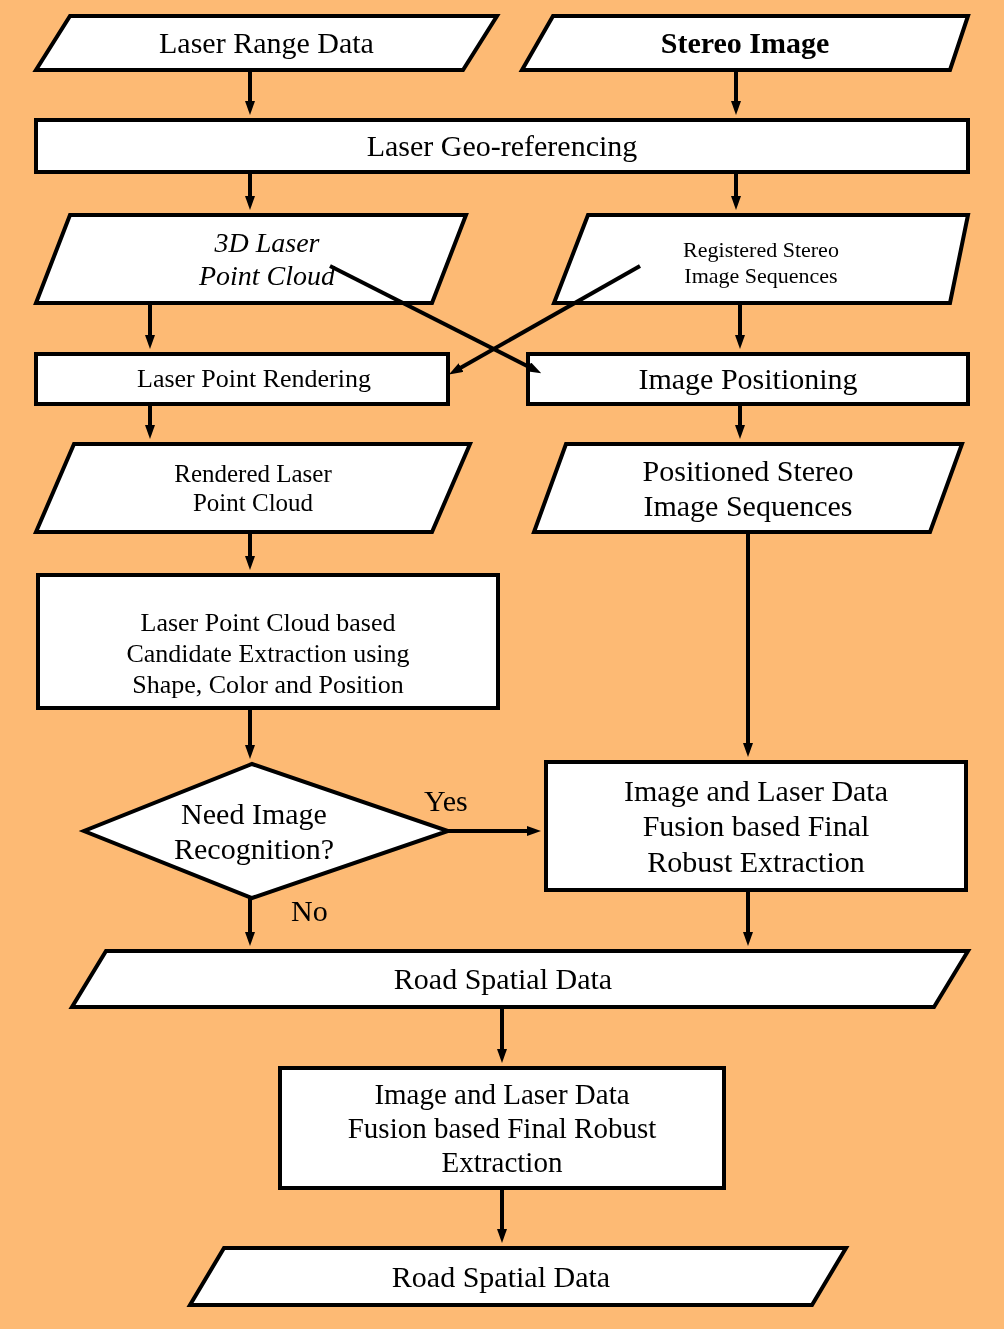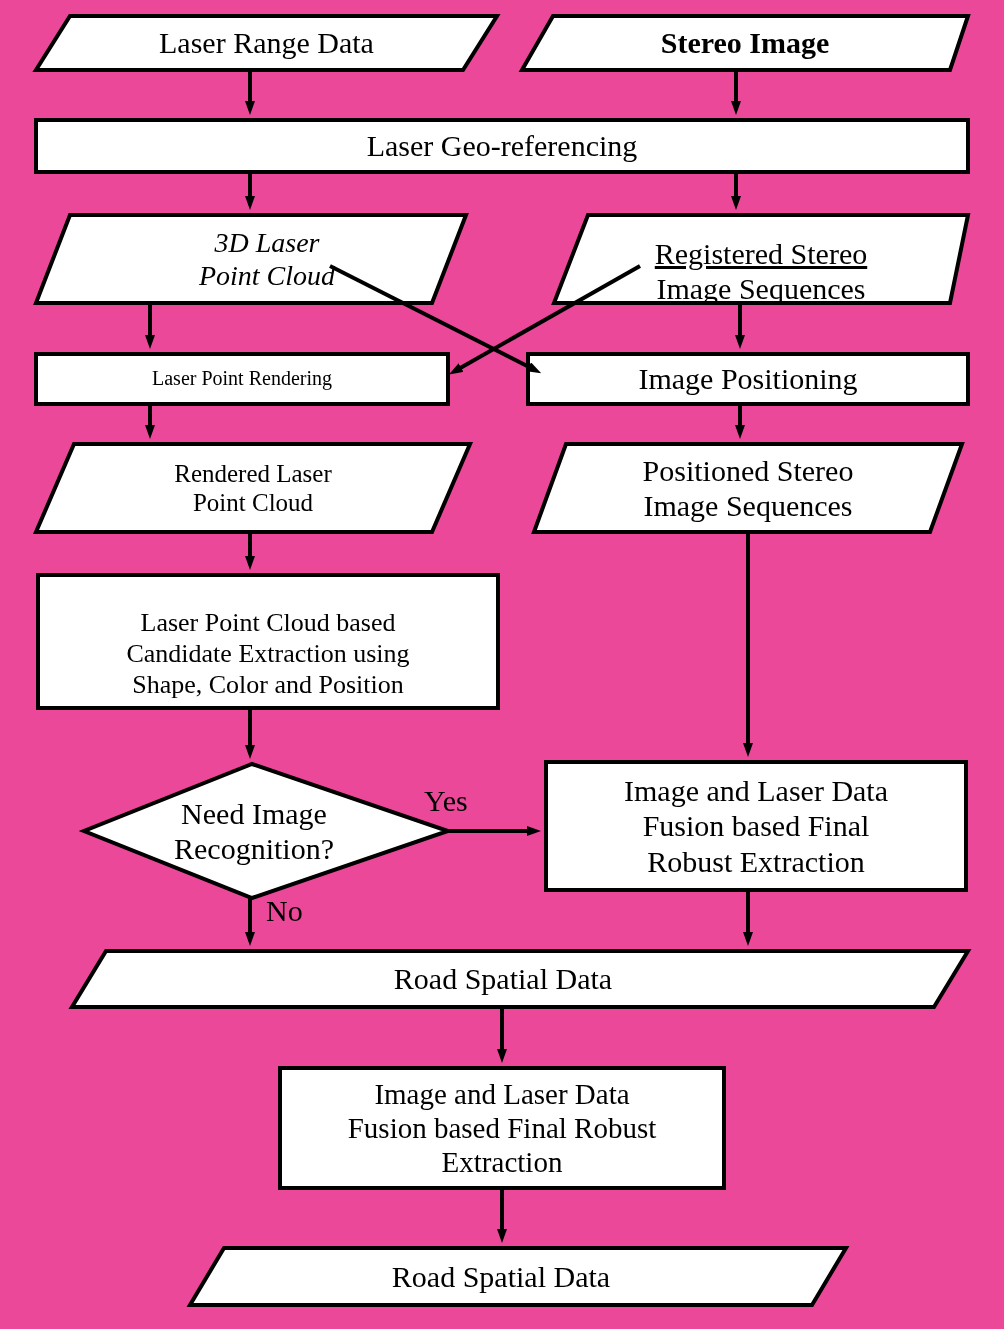--- a/index.html
+++ b/index.html
@@ -4,21 +4,21 @@
 <style>
   html, body {
     margin: 0;
     padding: 0;
     background: #ffffff;
   }
   #canvas {
     position: relative;
     width: 1004px;
     height: 1329px;
-    background: #ec4899;
+    background: #fdba74;
     font-family: "Liberation Serif", serif;
     overflow: hidden;
   }
   svg.flow {
     position: absolute;
     left: 0;
     top: 0;
     width: 1004px;
     height: 1329px;
   }
@@ -128,24 +128,24 @@
 
   <div class="node-text" style="left:36px; top:16px; width:461px; height:54px; font-size:30px;">Laser Range Data</div>
 
   <div class="node-text" style="left:522px; top:16px; width:446px; height:54px; font-size:30px;font-weight:bold;">Stereo Image</div>
 
   <div class="node-text" style="left:36px; top:120px; width:932px; height:52px; font-size:30px;">Laser Geo-referencing</div>
 
   <div class="node-text" style="left:52px; top:215px; width:430px; height:88px; font-size:28px;font-style:italic;">3D Laser
 Point Cloud</div>
 
-  <div class="node-text" style="left:554px; top:227px; width:414px; height:88px; font-size:30px;text-decoration:underline;">Registered Stereo
+  <div class="node-text" style="left:554px; top:219px; width:414px; height:88px; font-size:22px;">Registered Stereo
 Image Sequences</div>
 
-  <div class="node-text" style="left:36px; top:354px; width:412px; height:50px; font-size:20px;">Laser Point Rendering</div>
+  <div class="node-text" style="left:48px; top:354px; width:412px; height:50px; font-size:26px;">Laser Point Rendering</div>
 
   <div class="node-text" style="left:528px; top:354px; width:440px; height:50px; font-size:30px;">Image Positioning</div>
 
   <div class="node-text" style="left:36px; top:444px; width:434px; height:88px; font-size:25px;">Rendered Laser
 Point Cloud</div>
 
   <div class="node-text" style="left:534px; top:444px; width:428px; height:88px; font-size:30px;">Positioned Stereo
 Image Sequences</div>
 
   <div class="node-text" style="left:38px; top:588px; width:460px; height:133px; font-size:26px;">Laser Point Cloud based
@@ -162,15 +162,15 @@
   <div class="node-text" style="left:72px; top:951px; width:862px; height:56px; font-size:30px;">Road Spatial Data</div>
 
   <div class="node-text" style="left:280px; top:1068px; width:444px; height:120px; font-size:29px;">Image and Laser Data
 Fusion based Final Robust
 Extraction</div>
 
   <div class="node-text" style="left:190px; top:1248px; width:622px; height:57px; font-size:30px;">Road Spatial Data</div>
 
   <div class="label-text" style="left:424px; top:784px; width:76px; font-size:30px;">Yes</div>
 
-  <div class="label-text" style="left:266px; top:894px; width:70px; font-size:30px;">No</div>
+  <div class="label-text" style="left:291px; top:894px; width:70px; font-size:30px;">No</div>
 
 </div>
 
 </body></html>

